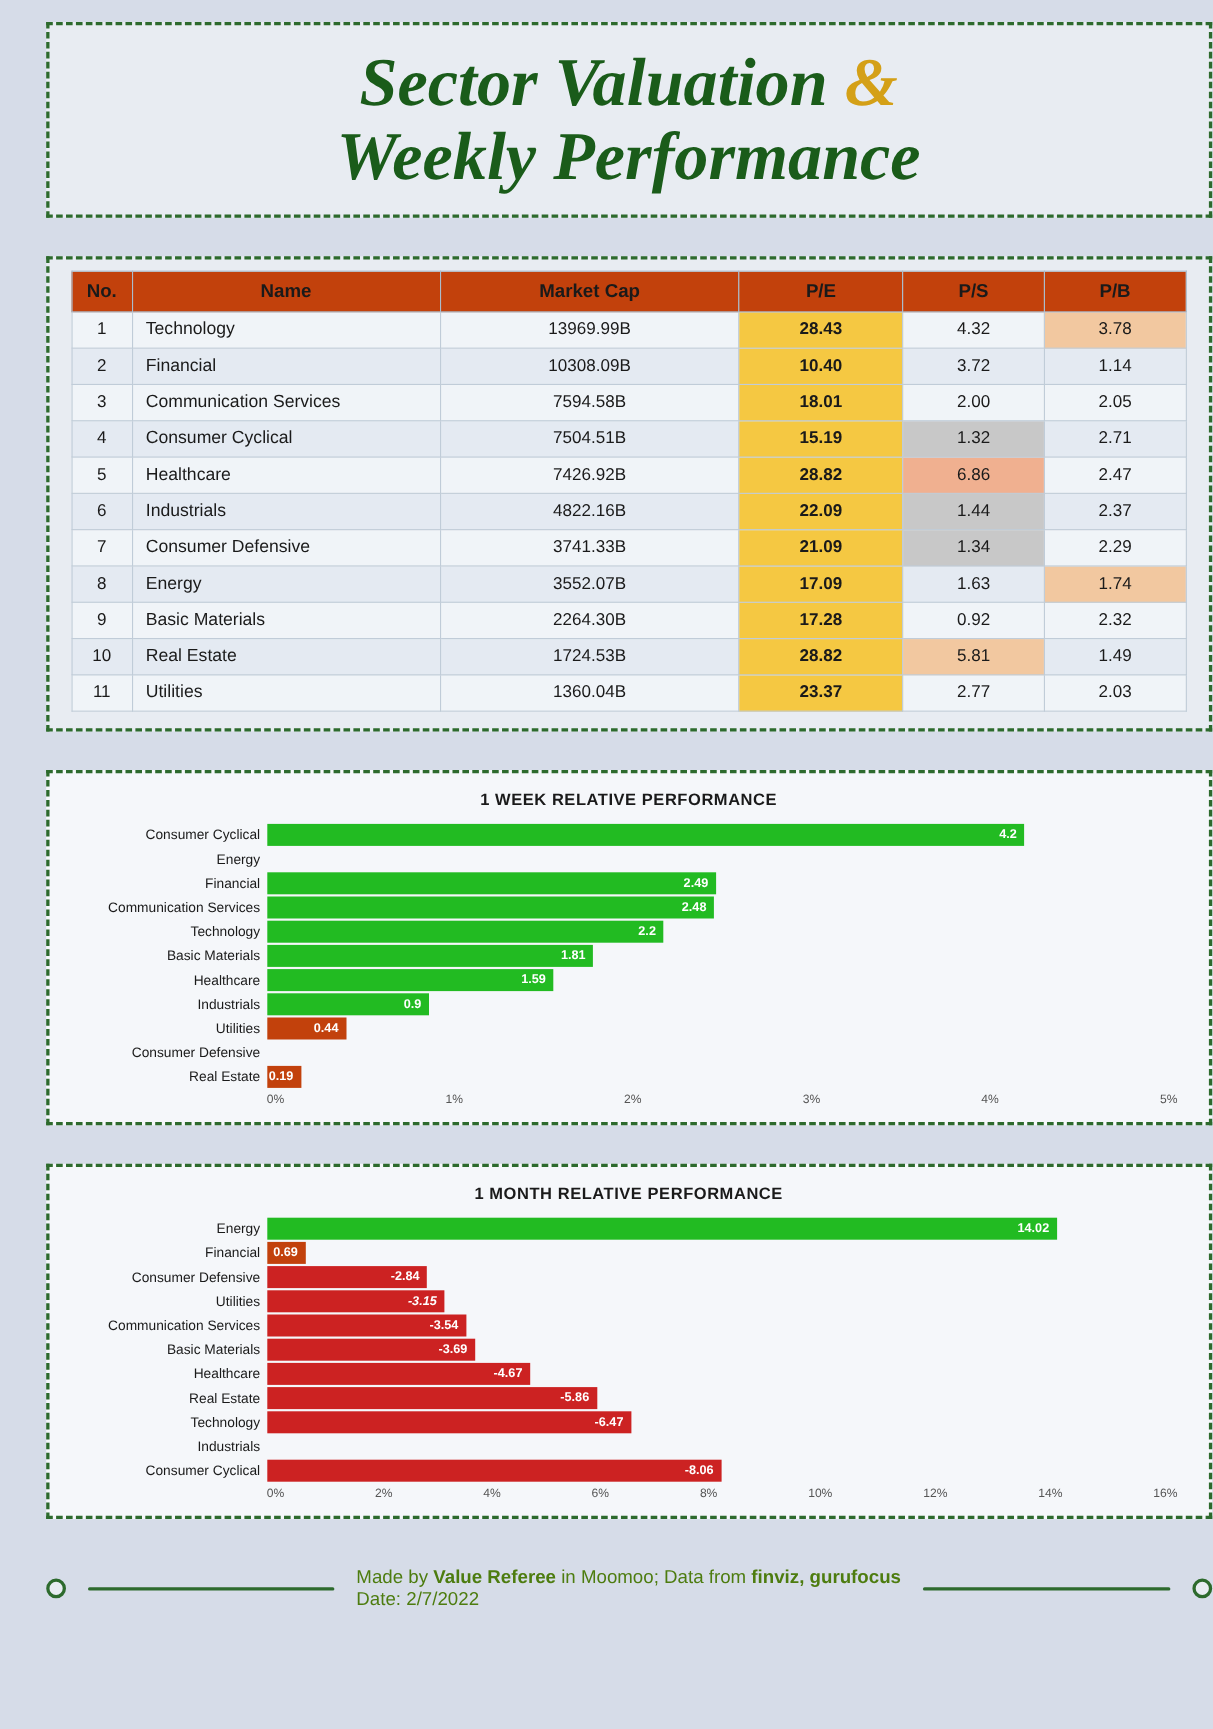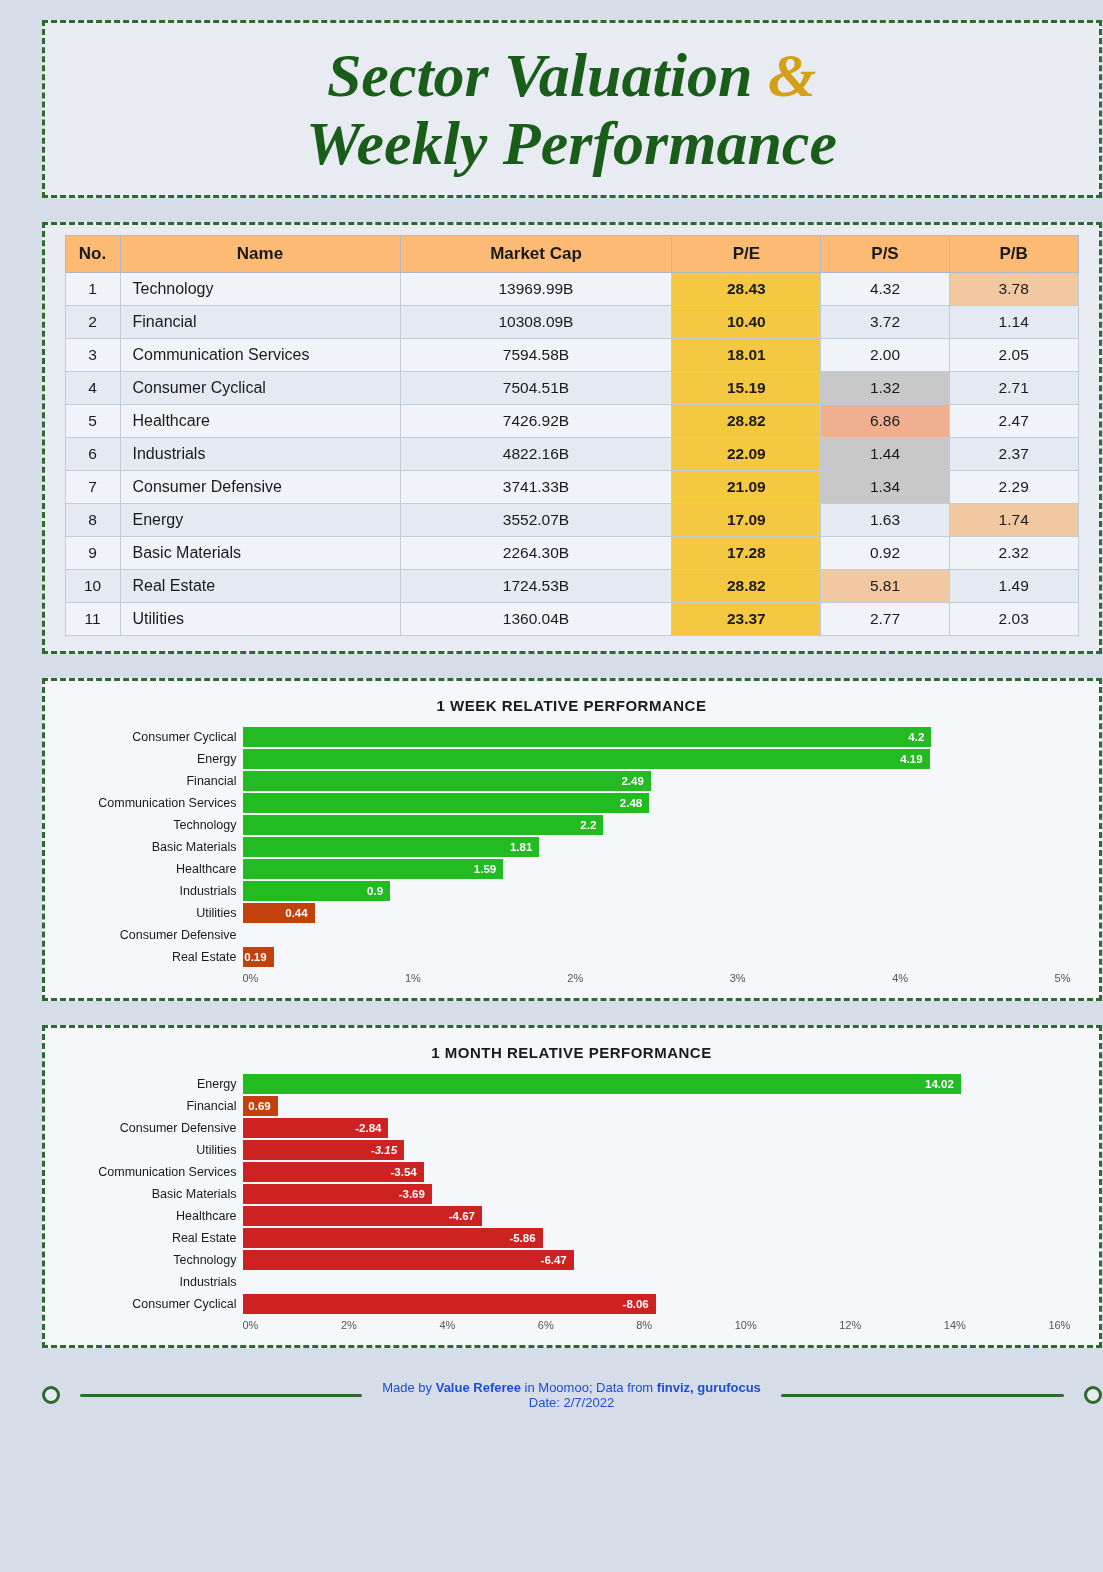--- a/index.html
+++ b/index.html
@@ -11,21 +11,21 @@
       display: flex;
       flex-direction: column;
       align-items: center;
       padding: 20px;
     }
 
     .page-wrapper {
       width: 1060px;
       display: flex;
       flex-direction: column;
-      gap: 24px;
+      gap: 35px;
       margin-left: 40px;
     }
 
     
     .title-section {
       border: 3px dashed #2d6a2d;
       background: #e8ecf2;
       padding: 18px 30px;
       text-align: center;
     }
@@ -45,21 +45,21 @@
     .table-section {
       border: 3px dashed #2d6a2d;
       background: #e8ecf2;
       padding: 10px 20px 15px;
     }
     .sector-table {
       width: 100%;
       border-collapse: collapse;
     }
     .sector-table thead tr {
-      background: #fdba74;
+      background: #c2410c;
     }
     .sector-table thead th {
       padding: 8px 12px;
       font-size: 17px;
       font-weight: bold;
       color: #1a1a1a;
       text-align: center;
       border: 1px solid #aabccc;
     }
     .sector-table thead th.name-col {
@@ -164,23 +164,23 @@
       border-radius: 2px;
     }
     .footer-circle {
       width: 18px;
       height: 18px;
       border-radius: 50%;
       border: 3px solid #2d6a2d;
       background: #e8ecf2;
     }
     .footer-text {
-      text-align: center;
-      font-size: 13px;
-      color: #1d4ed8;
+      text-align: left;
+      font-size: 17px;
+      color: #4d7c0f;
     }
     .footer-text .bold { font-weight: bold; }
   </style>
 </head>
 <body>
 
 <div class="page-wrapper">
 
   <div class="title-section">
     <div class="title-main">
@@ -301,25 +301,20 @@
         <div class="chart-row">
           <div class="chart-label" style="width: 170px;">Consumer Cyclical</div>
           <div class="bar-container">
             <div class="bar bar-green" style="width: 688.8px; min-width: 24px;">
               <span class="bar-value">4.2</span>
             </div>
           </div>
         </div>
         <div class="chart-row">
           <div class="chart-label" style="width: 170px;">Energy</div>
-          <div class="bar-container">
-            <div class="bar bar-green" style="width: 687.16px; min-width: 24px;">
-              <span class="bar-value">4.19</span>
-            </div>
-          </div>
         </div>
         <div class="chart-row">
           <div class="chart-label" style="width: 170px;">Financial</div>
           <div class="bar-container">
             <div class="bar bar-green" style="width: 408.36px; min-width: 24px;">
               <span class="bar-value">2.49</span>
             </div>
           </div>
         </div>
         <div class="chart-row">

